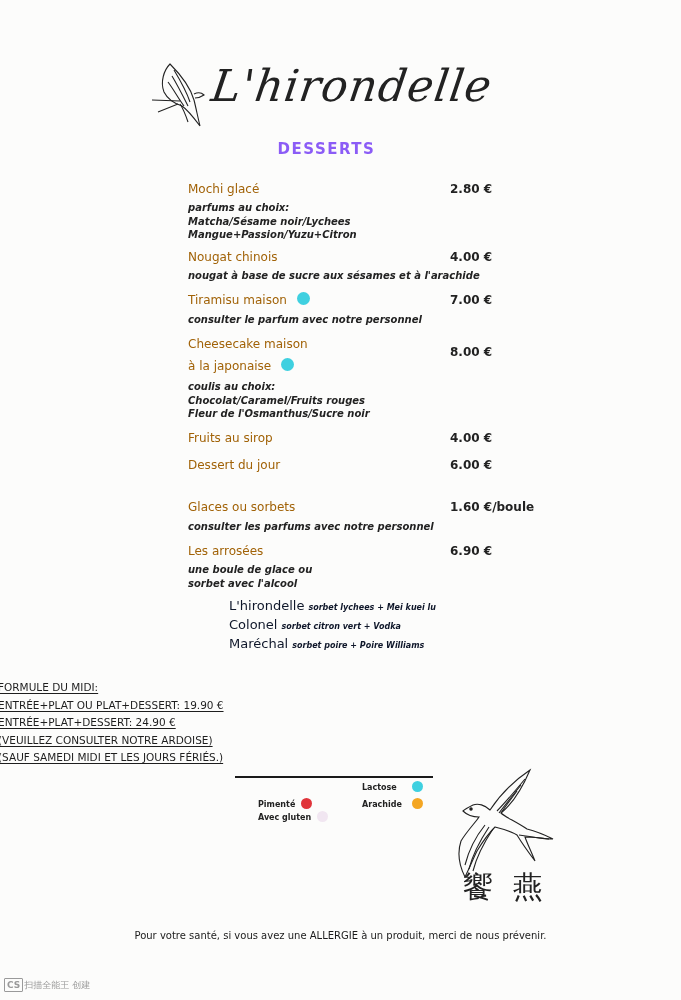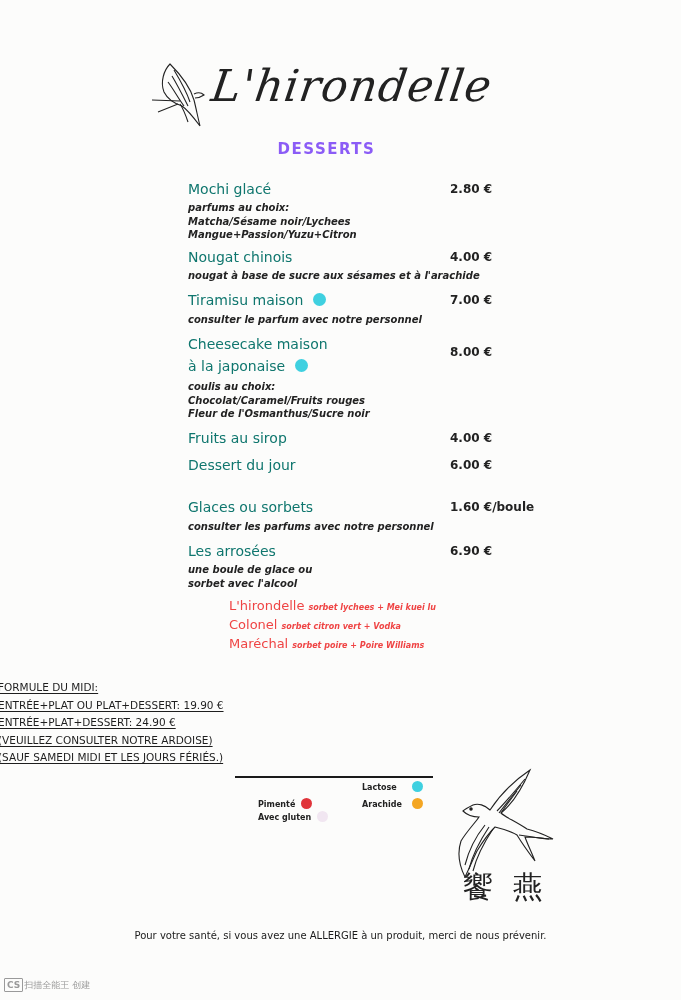--- a/index.html
+++ b/index.html
@@ -25,26 +25,26 @@
     .section-title {
       position: absolute; left: 0; width: 100%; top: 140px; text-align: center;
       font-family: "DejaVu Sans", sans-serif; font-weight: bold; font-size: 15px;
       letter-spacing: 1.5px; text-decoration: underline; text-underline-offset: 3px;
       padding-left: 0; color: #8b5cf6;
     }
     .section-title span { display: inline-block; transform: translateX(-14px); }
 
     
     .item { position: absolute; left: 188px; width: 360px; }
-    .item-name { font-family: "DejaVu Sans", sans-serif; font-size: 14px; color: #0f766e; line-height: 21px; display: block; }
+    .item-name { font-family: "DejaVu Sans", sans-serif; font-size: 12px; color: #a16207; line-height: 21px; display: block; }
     .item-price { position: absolute; left: 262px; top: 0; font-family: "DejaVu Sans", sans-serif; font-size: 12px; font-weight: bold; color: #222; line-height: 21px; }
     .item-desc { font-family: "DejaVu Sans", sans-serif; font-style: italic; font-weight: bold; font-size: 10px; color: #222; line-height: 13.5px; display: block; }
     .dot { display: inline-block; width: 13px; height: 13px; border-radius: 50%; vertical-align: -1px; margin-left: 10px; }
 
-    .sub-item { position: absolute; left: 229px; font-family: "DejaVu Sans", sans-serif; font-size: 13px; color: #ef4444; line-height: 19px; white-space: nowrap; }
+    .sub-item { position: absolute; left: 229px; font-family: "DejaVu Sans", sans-serif; font-size: 13px; color: #0f172a; line-height: 19px; white-space: nowrap; }
     .sub-item .sub-desc { font-style: italic; font-weight: bold; font-size: 8px; margin-left: 4px; }
 
     
     .formule { position: absolute; left: 0; width: 100%; top: 679px; text-align: left; }
     .formule div {
       font-family: "DejaVu Sans", sans-serif; font-size: 10.5px; color: #1e1e1e;
       line-height: 17.5px; text-decoration: underline; text-underline-offset: 2px;
       transform: translateX(-2px);
     }
     .divider { position: absolute; left: 235px; top: 776px; width: 198px; height: 2px; background: #1a1a1a; }

